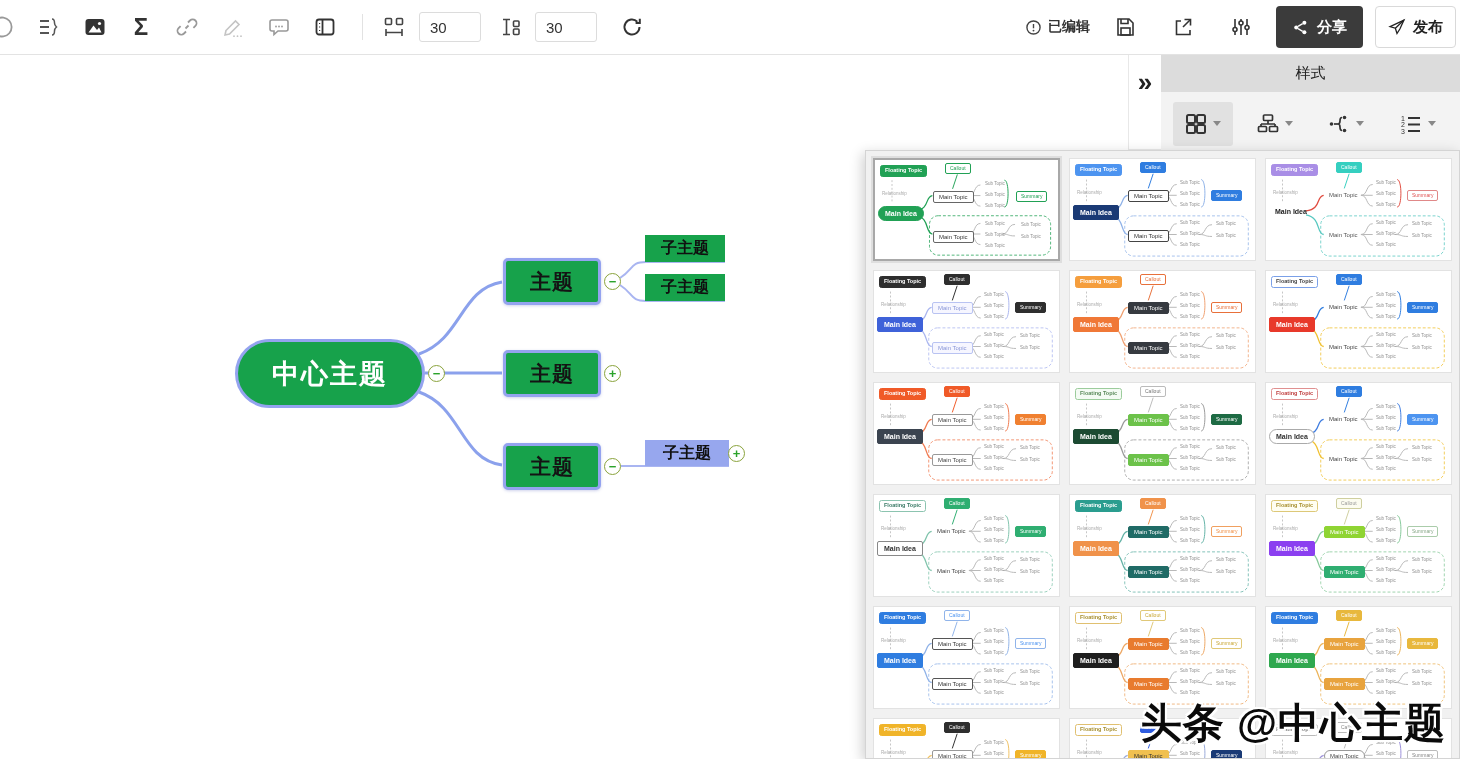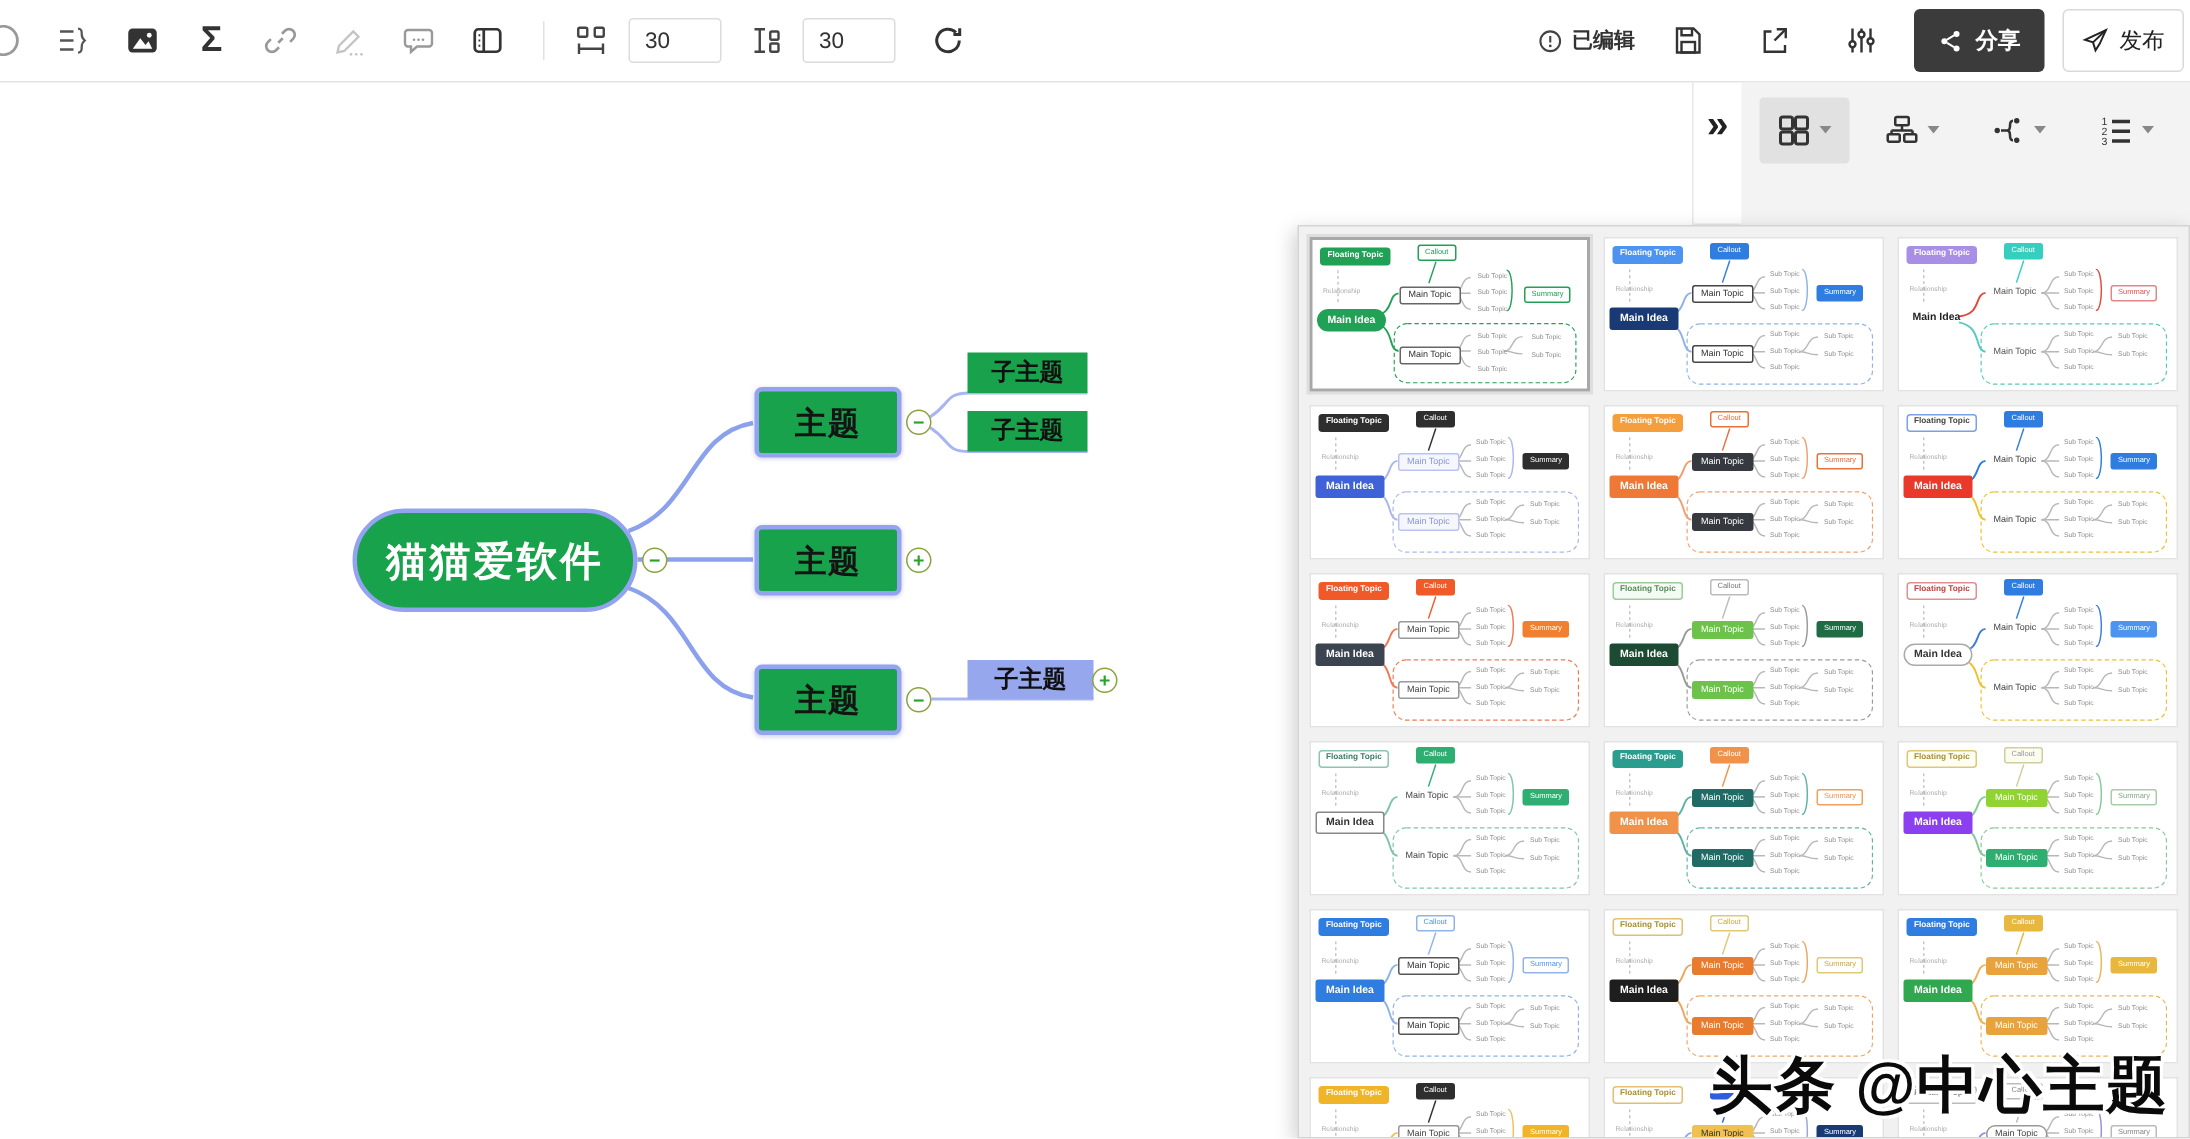--- a/index.html
+++ b/index.html
@@ -15,21 +15,21 @@
   .sigma{font-size:24px;font-weight:bold;color:#333;line-height:1}
   .tb-divider{width:1px;height:26px;background:#e2e2e2;margin:0 14px}
   .tb-input{width:62px;height:30px;border:1px solid #dcdcdc;border-radius:3px;font-size:15px;
     color:#333;padding:0 0 0 10px;margin:0 12px 0 8px;outline:none;box-sizing:border-box;
     font-family:"Liberation Sans",sans-serif}
   .tb-right{display:flex;gap:12px}
   .status{display:flex;align-items:center;gap:6px;font-size:14px;color:#333;font-weight:bold}
   .btn-share{display:flex;align-items:center;gap:8px;background:#3b3b3b;color:#fff;font-size:15px;
     padding:8px 16px;border-radius:4px;cursor:pointer;font-weight:bold}
   .btn-publish{display:flex;align-items:center;gap:7px;background:#fff;border:1px solid #d9d9d9;
-    color:#222;font-size:15px;padding:7px 12px;border-radius:4px;cursor:pointer;font-weight:normal}
+    color:#222;font-size:15px;padding:7px 12px;border-radius:4px;cursor:pointer;font-weight:bold}
   
   .content{position:absolute;top:55px;left:0;right:0;bottom:0}
   .canvas{position:absolute;inset:0;background:#fff}
   .map-lines{position:absolute;left:0;top:0}
   .node{position:absolute;box-sizing:border-box;display:flex;align-items:center;justify-content:center;cursor:pointer}
   .central{left:235px;top:284px;width:190px;height:69px;background:var(--node,#17a24b);
     border:3px solid var(--nodebd,#94a3ef);border-radius:35px;color:#fff;font-size:27px;font-weight:bold;letter-spacing:2px}
   .topic{left:503px;width:98px;height:47px;background:var(--node,#17a24b);
     border:3px solid var(--nodebd,#94a3ef);border-radius:5px;color:#141414;font-size:21px;font-weight:bold;
     box-shadow:0 1px 3px rgba(120,130,200,.35);letter-spacing:1px}
@@ -204,21 +204,21 @@
 
   <div class="canvas">
     <svg class="map-lines" width="1460" height="704" viewBox="0 0 1460 704">
       <path d="M419,299 C462,284 460,234 502,227" fill="none" stroke="#8ba1ec" stroke-width="3"></path>
       <path d="M425,318 H502" fill="none" stroke="#8ba1ec" stroke-width="3"></path>
       <path d="M419,337 C462,352 460,404 502,410" fill="none" stroke="#8ba1ec" stroke-width="3"></path>
       <path d="M620,223 C634,214 630,207 646,207 H725" fill="none" stroke="#a9b5f1" stroke-width="2"></path>
       <path d="M620,230 C634,239 630,246 646,246 H725" fill="none" stroke="#a9b5f1" stroke-width="2"></path>
       <path d="M621,411 H729" fill="none" stroke="#a9b5f1" stroke-width="2"></path>
     </svg>
-    <div class="node central">猫猫爱软件</div>
+    <div class="node central">中心主题</div>
     <div class="node topic" style="top:203px">主题</div>
     <div class="node topic" style="top:295px">主题</div>
     <div class="node topic" style="top:388px">主题</div>
     <div class="node subg" style="top:180px">子主题</div>
     <div class="node subg" style="top:219px">子主题</div>
     <div class="node subsel">子主题</div>
     <div class="badge" style="left:428px;top:310px">−</div>
     <div class="badge" style="left:604px;top:218px">−</div>
     <div class="badge" style="left:604px;top:310px">+</div>
     <div class="badge" style="left:604px;top:403px">−</div>
@@ -228,20 +228,23 @@
   <div class="strip">
     <div class="collapse-btn">
       <span>»</span>
     </div>
     <div class="strip-gray">
       <span>▲</span>
     </div>
   </div>
 
   <div class="panel">
+    <div class="panel-header">
+      <span>样式</span>
+    </div>
     <div class="panel-tools">
       <div class="ptool active">
         <svg width="22" height="22" viewBox="0 0 22 22" fill="none" stroke="#333" stroke-width="2">
             <rect x="2" y="2" width="8" height="8" rx="1.5"></rect>
             <rect x="12" y="2" width="8" height="8" rx="1.5"></rect>
             <rect x="2" y="12" width="8" height="8" rx="1.5"></rect>
             <rect x="12" y="12" width="8" height="8" rx="1.5"></rect>
           </svg>
         <span class="caret"></span>
       </div>

